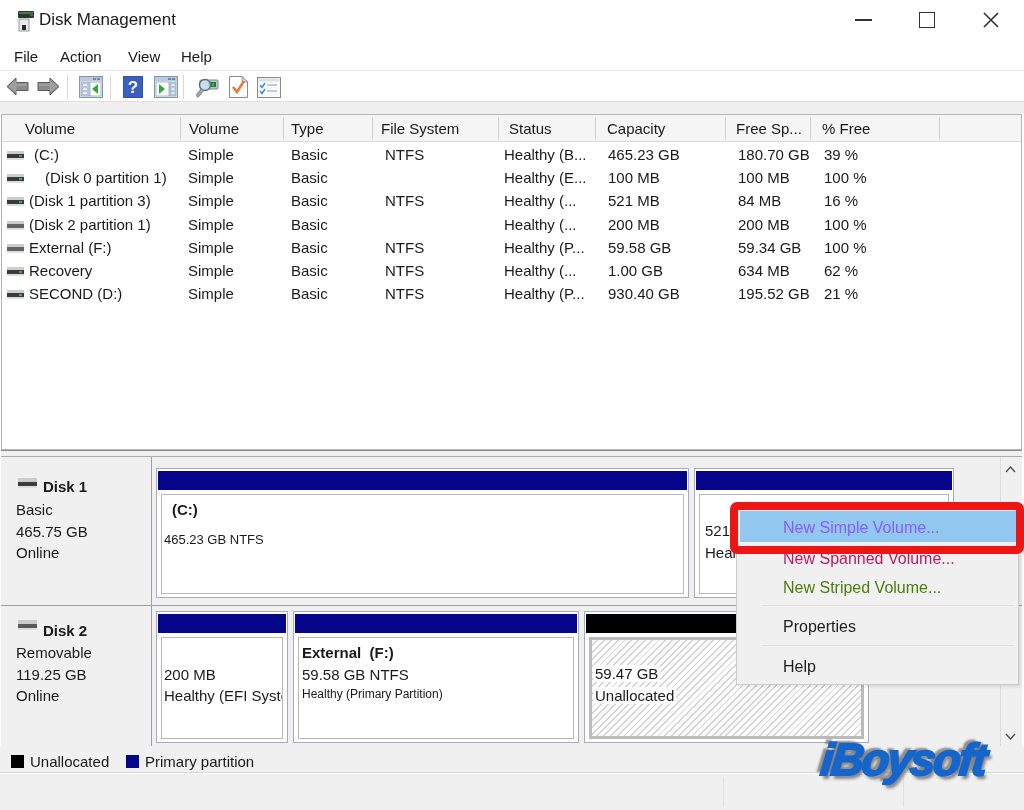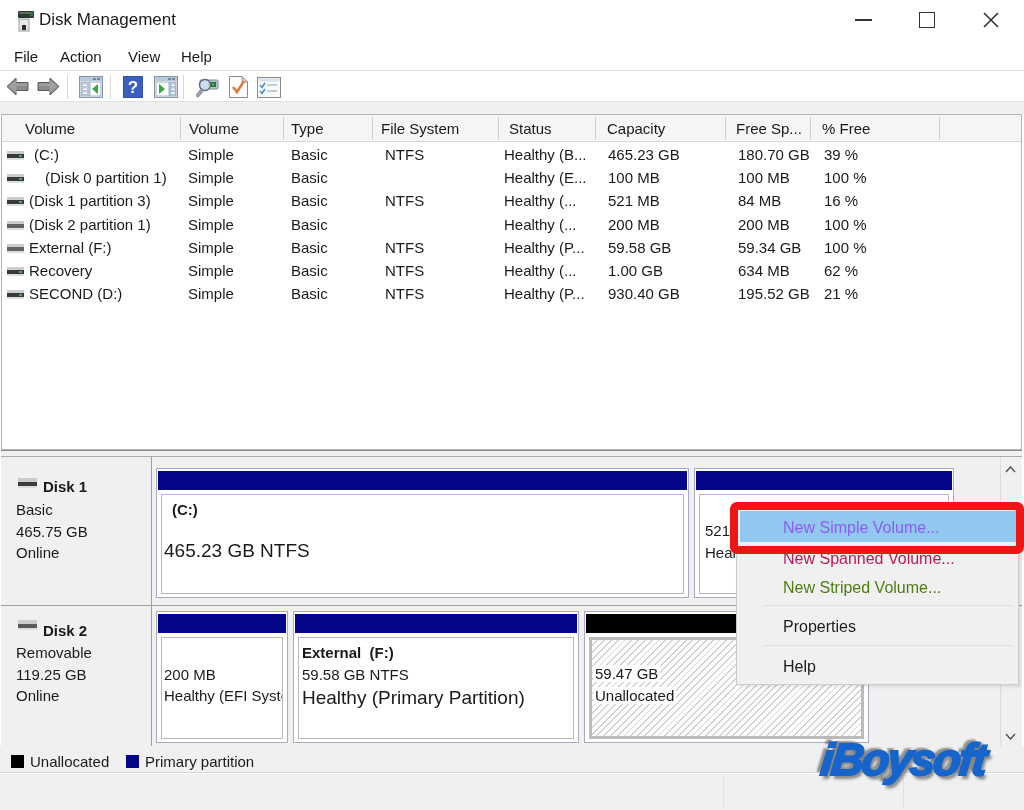--- a/index.html
+++ b/index.html
@@ -259,21 +259,21 @@
   </svg>
   <div class="txt" style="left:42px;top:27px;font-size:15px;font-weight:bold;">Disk 1</div>
   <div class="txt" style="left:15px;top:50px;font-size:15px;">Basic</div>
   <div class="txt" style="left:15px;top:72px;font-size:15px;">465.75 GB</div>
   <div class="txt" style="left:15px;top:93px;font-size:15px;">Online</div>
 
   <div class="abs" style="left:155px;top:17px;width:533px;height:130px;background:#fff;border:1px solid #a9a9c0;">
     <div class="abs" style="left:1px;top:2px;width:529px;height:19px;background:#05058a;"></div>
     <div class="abs" style="left:4px;top:25px;width:523px;height:100px;border:1px solid #b8b8b8;background:#fff;">
       <div class="txt" style="left:10px;top:6px;font-size:15px;font-weight:bold;">(C:)</div>
-      <div class="txt" style="left:2px;top:45px;font-size:19px;">465.23 GB NTFS</div>
+      <div class="txt" style="left:2px;top:37px;font-size:13px;">465.23 GB NTFS</div>
     </div>
   </div>
 
   <div class="abs" style="left:693px;top:17px;width:260px;height:130px;background:#fff;border:1px solid #a9a9c0;">
     <div class="abs" style="left:1px;top:2px;width:256px;height:19px;background:#05058a;"></div>
     <div class="abs" style="left:4px;top:25px;width:250px;height:100px;border:1px solid #b8b8b8;background:#fff;">
       <div class="txt" style="left:5px;top:27px;font-size:15px;">521 MB NTFS</div>
       <div class="txt" style="left:5px;top:49px;font-size:15px;">Healthy (</div>
     </div>
   </div>
@@ -294,21 +294,21 @@
       <div class="txt" style="left:2px;top:28px;font-size:15px;">200 MB</div>
       <div class="txt" style="left:2px;top:49px;font-size:15px;">Healthy (EFI System Partition)</div>
     </div>
   </div>
 
   <div class="abs" style="left:292px;top:160px;width:286px;height:132px;background:#fff;border:1px solid #a9a9c0;">
     <div class="abs" style="left:1px;top:2px;width:282px;height:19px;background:#05058a;"></div>
     <div class="abs" style="left:4px;top:25px;width:276px;height:102px;border:1px solid #b8b8b8;background:#fff;overflow:hidden;">
       <div class="txt" style="left:3px;top:6px;font-size:15px;font-weight:bold;">External&nbsp; (F:)</div>
       <div class="txt" style="left:3px;top:28px;font-size:15px;">59.58 GB NTFS</div>
-      <div class="txt" style="left:3px;top:49px;font-size:19px;">Healthy (Primary Partition)</div>
+      <div class="txt" style="left:3px;top:49px;font-size:12px;">Healthy (Primary Partition)</div>
     </div>
   </div>
 
   <div class="abs" style="left:583px;top:160px;width:285px;height:132px;background:#fff;border:1px solid #a9a9c0;">
     <div class="abs" style="left:1px;top:2px;width:281px;height:19px;background:#000;"></div>
     <div class="abs" style="left:4px;top:25px;width:275px;height:102px;border:3px solid #bbb;background:repeating-linear-gradient(135deg,#fff,#fff 3.5px,#d2d2d2 3.5px,#d2d2d2 4.8px);">
       <div class="txt" style="left:1px;top:25px;font-size:15px;background:rgba(255,255,255,0.85);padding:0 2px;">59.47 GB</div>
       <div class="txt" style="left:1px;top:47px;font-size:15px;background:rgba(255,255,255,0.85);padding:0 2px;">Unallocated</div>
     </div>
   </div>

